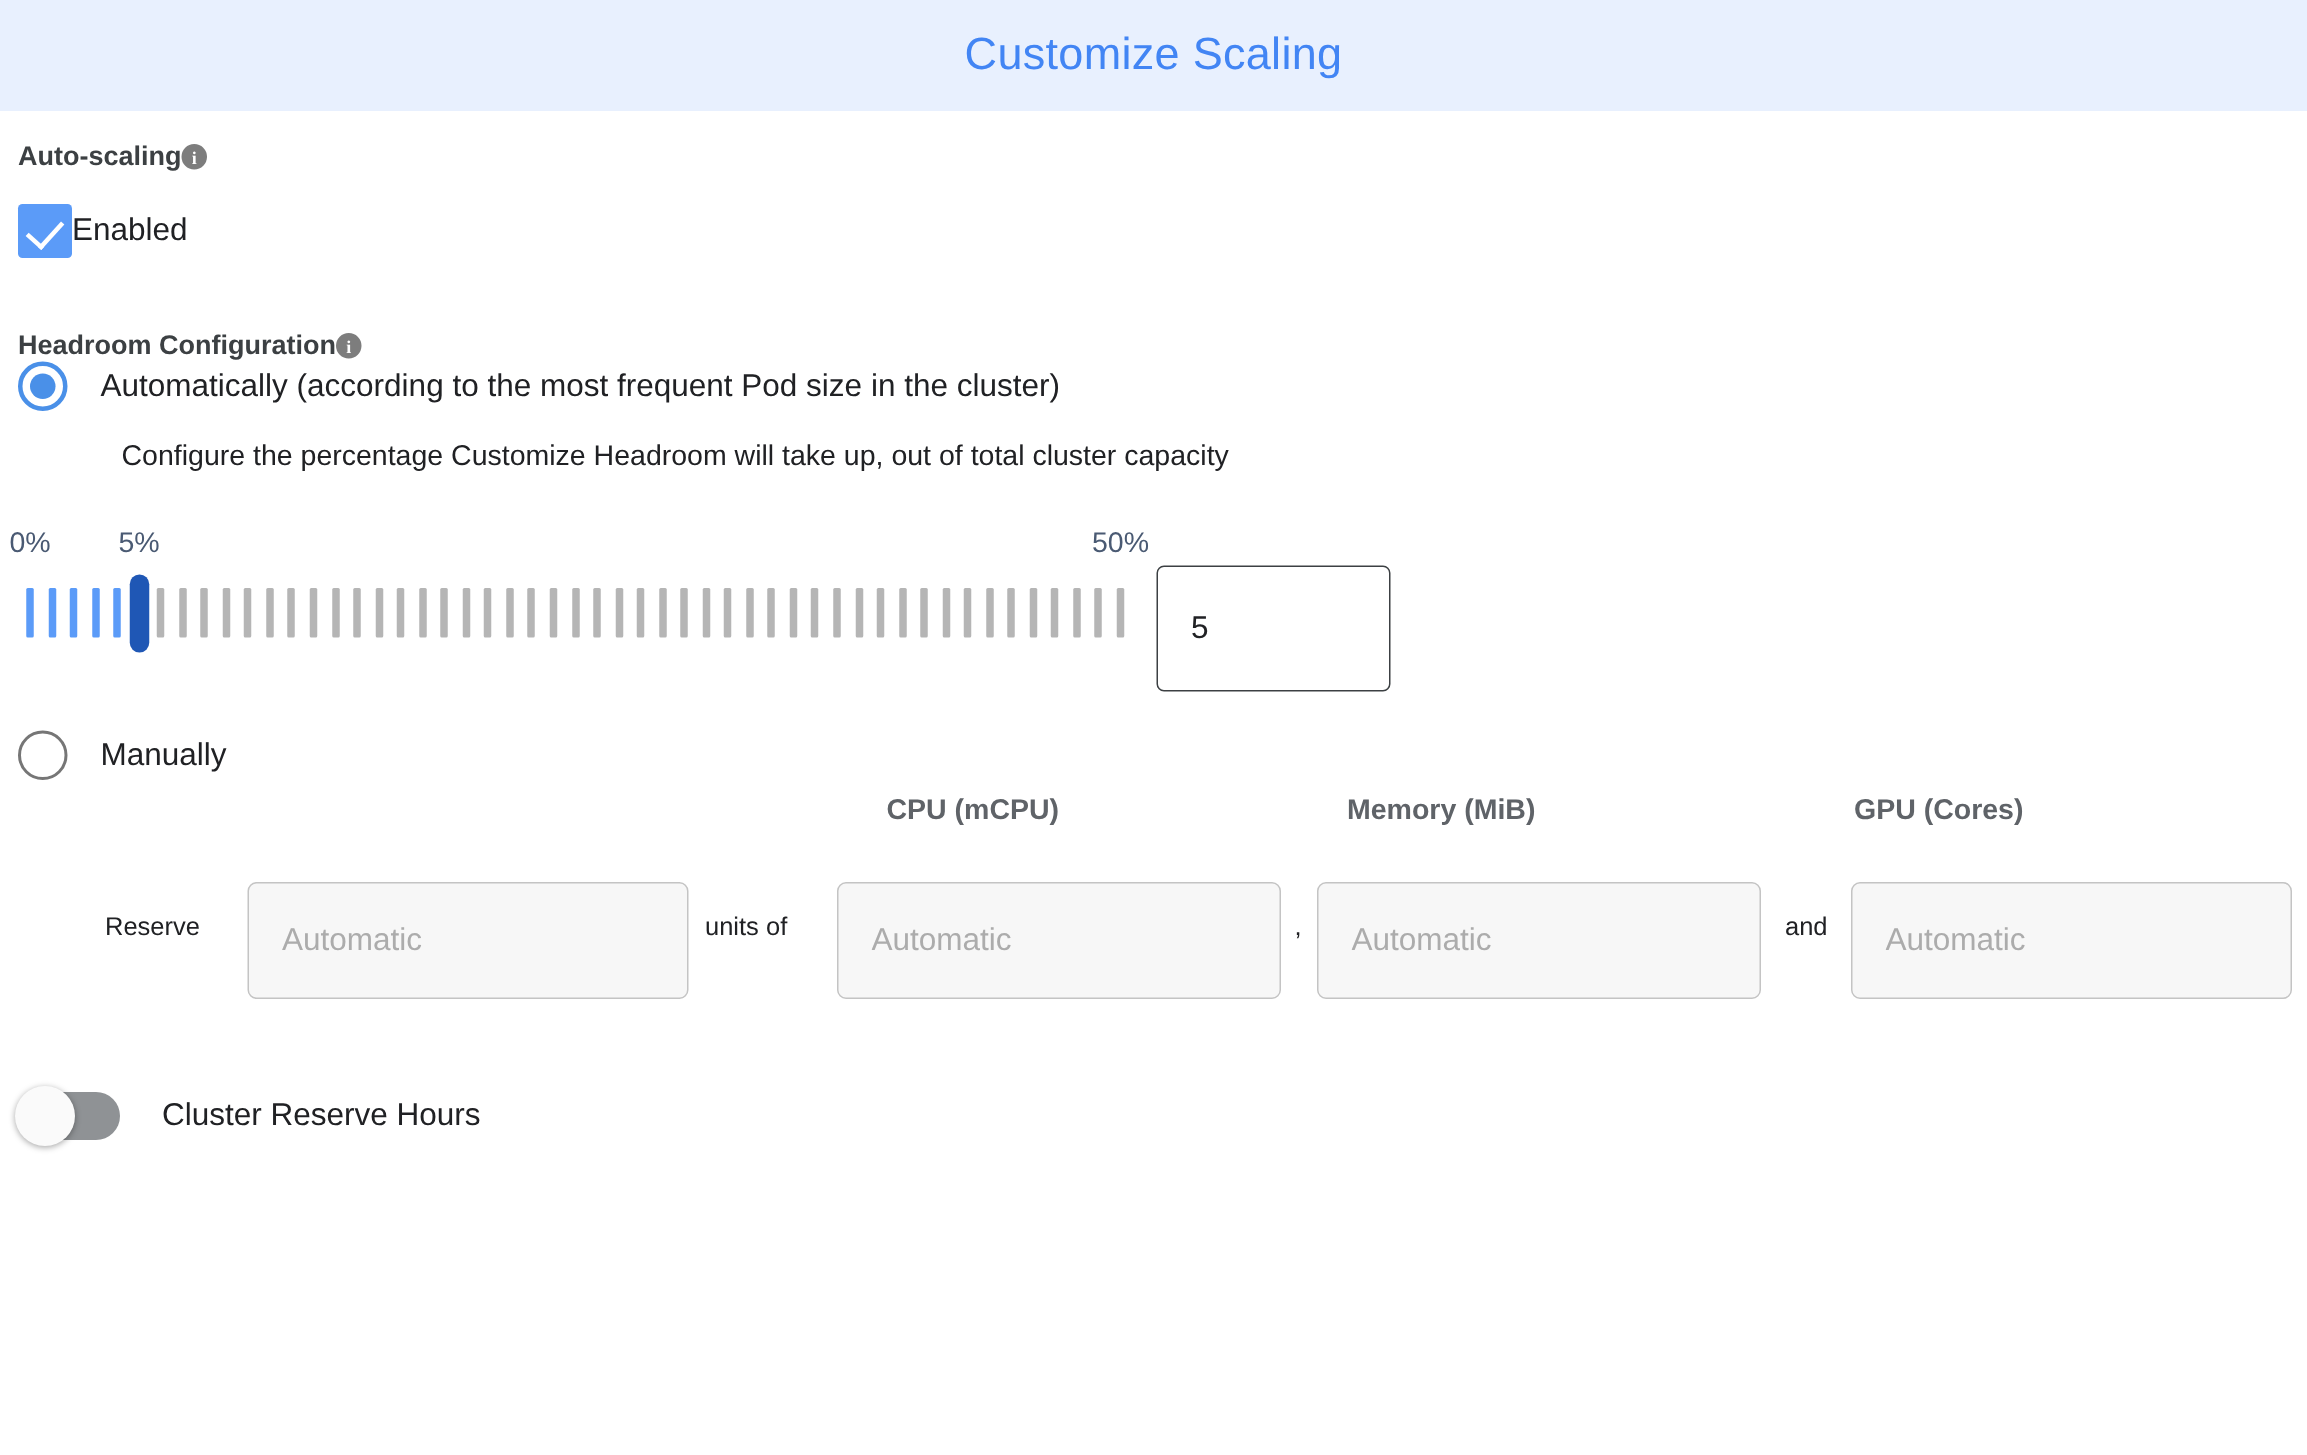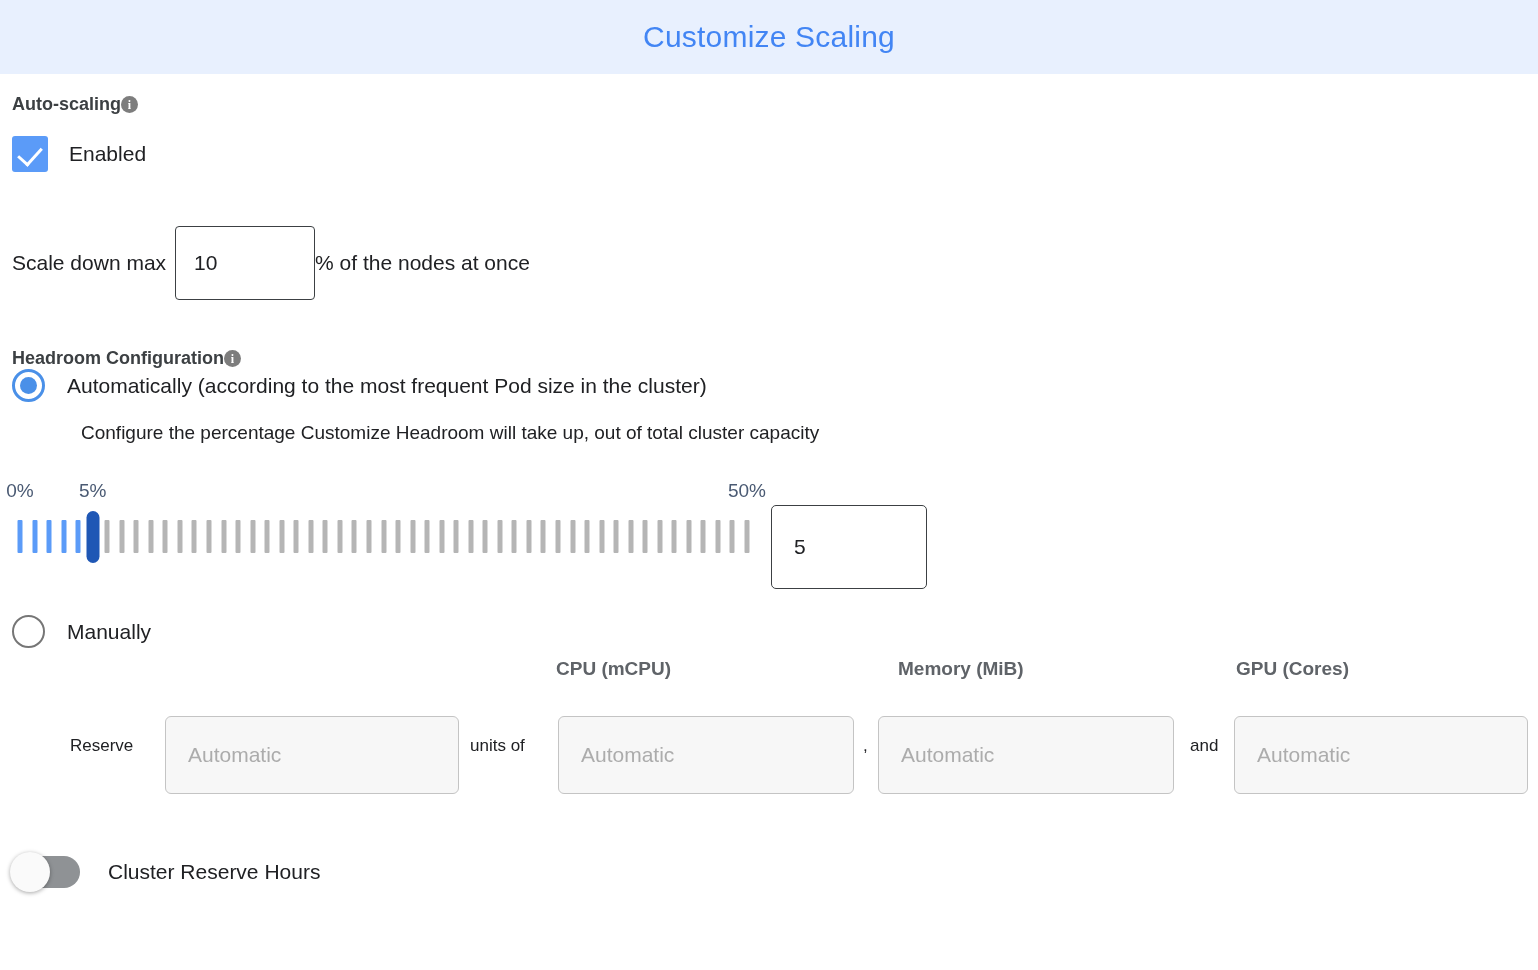--- a/index.html
+++ b/index.html
@@ -51,21 +51,20 @@
     line-height: 1;
     flex: none;
   }
 
   
   .autoscaling-block { margin-top: 20px; }
 
   .check-row {
     display: flex;
     align-items: center;
-    gap: 21px;
     margin-top: 21px;
   }
   .checkbox {
     width: 36px; height: 36px;
     background: #5b9bf8;
     border-radius: 3px;
     position: relative;
     flex: none;
   }
   .checkbox::after {
@@ -266,25 +265,20 @@
     <div class="section-label">
       <span>Auto-scaling</span>
       <span class="info-icon">i</span>
     </div>
 
     <div class="check-row">
       <span class="checkbox"></span>
       <span class="check-label">Enabled</span>
     </div>
 
-    <div class="scale-row">
-      <span class="scale-text">Scale down max</span>
-      <input class="num-box" id="scale-max-input" type="text" value="10" style="">
-      <span class="scale-suffix">% of the nodes at once</span>
-    </div>
   </div>
 
   <div class="headroom-block">
     <div class="section-label">
       <span>Headroom Configuration</span>
       <span class="info-icon">i</span>
     </div>
 
     <div class="radio-row">
       <span class="radio on"></span>
@@ -356,21 +350,21 @@
       <input class="slider-value-box" type="text" value="5" style="">
     </div>
 
     <div class="manual-block">
       <div class="radio-row">
         <span class="radio off"></span>
         <span class="radio-label">Manually</span>
       </div>
 
       <div class="reserve-grid">
-        <span class="col-head" style="left:544px">CPU (mCPU)</span>
+        <span class="col-head" style="left:579px">CPU (mCPU)</span>
         <span class="col-head" style="left:886px">Memory (MiB)</span>
         <span class="col-head" style="left:1224px">GPU (Cores)</span>
 
         <span class="res-label" style="left:58px;  top:78px">Reserve</span>
         <input class="auto-input" style="left: 153px; top: 58px; width: 294px;" placeholder="Automatic">
 
         <span class="res-label" style="left:458px; top:78px">units of</span>
         <input class="auto-input" style="left: 546px; top: 58px; width: 296px;" placeholder="Automatic">
 
         <span class="res-label" style="left:851px; top:78px">,</span>

